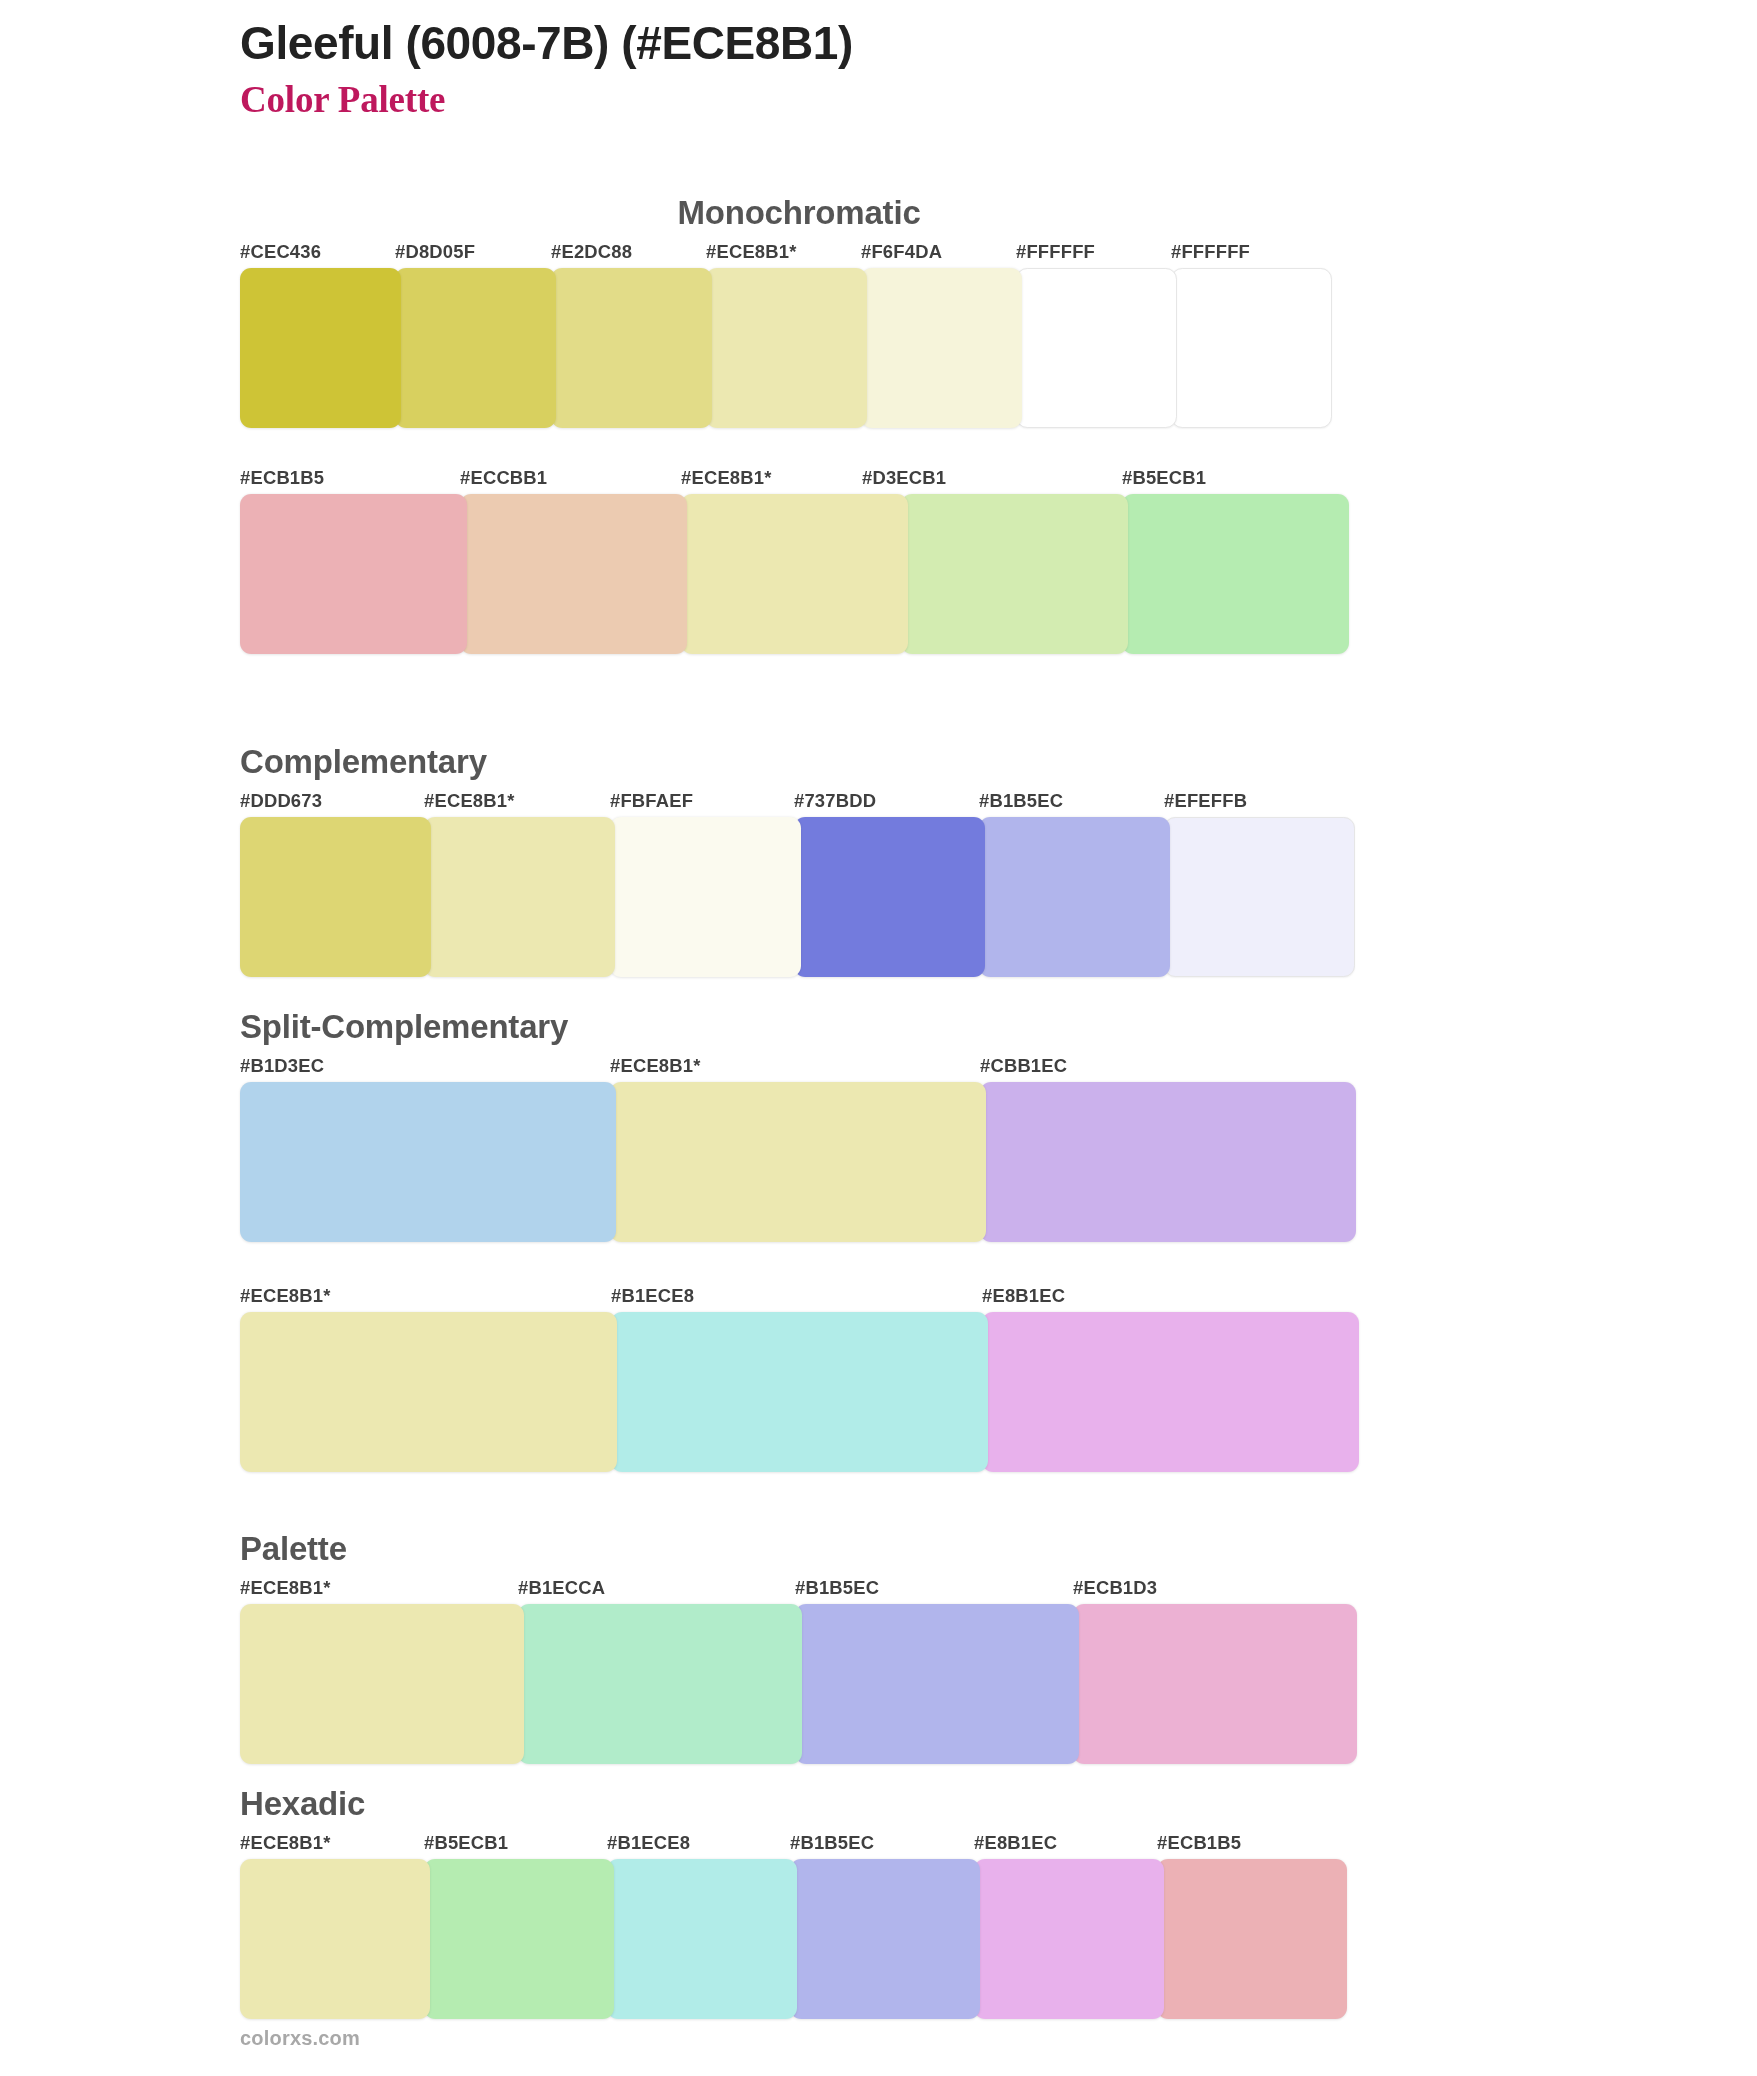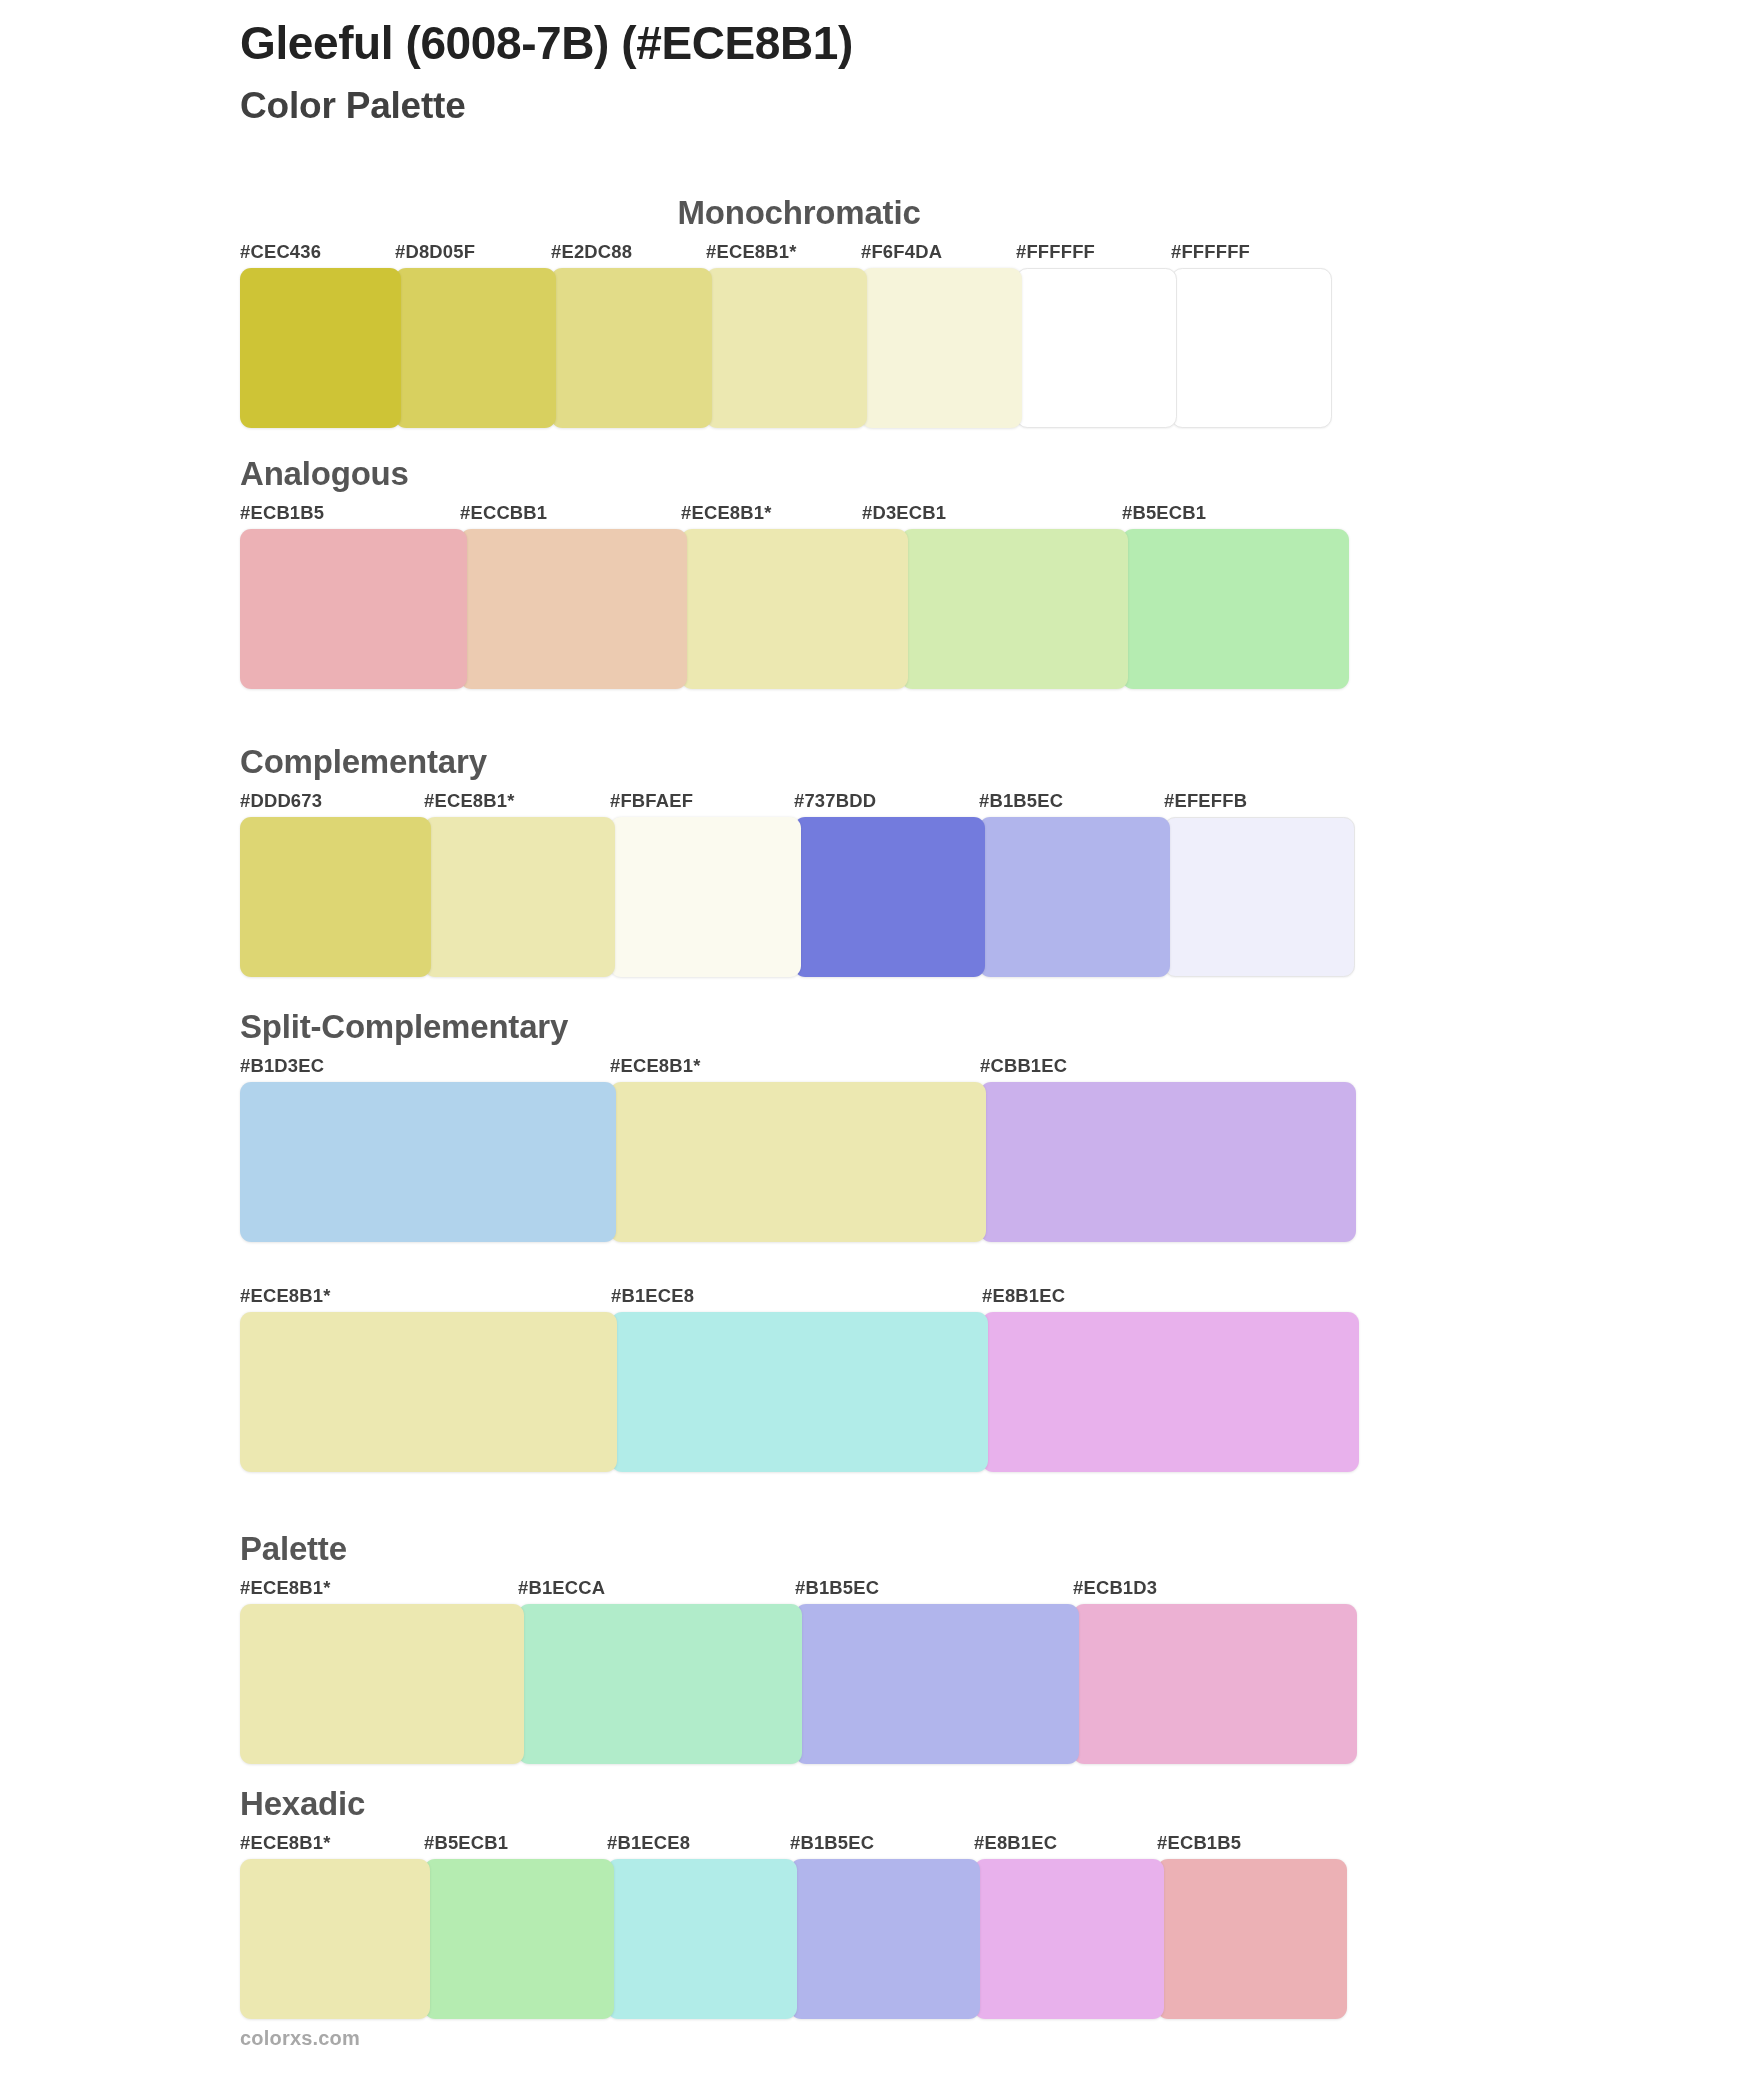--- a/index.html
+++ b/index.html
@@ -37,23 +37,24 @@
     letter-spacing: -0.4px;
     color: #222222;
     margin: 0;
     line-height: 1.12;
     white-space: nowrap;
   }
   .page-subtitle {
     font-size: 37px;
     font-weight: bold;
     letter-spacing: -0.2px;
-    color: #404040;
-    margin: 16px 0 0 0;
+    color: #be185d;
+    margin: 10px 0 0 0;
     line-height: 1.12;
+    font-family: Liberation Serif, serif;
   }
 
   
   .sections {
     position: absolute;
     left: 0;
     top: 0;
     width: 1757px;
   }
   .section {
@@ -141,21 +142,20 @@
           <div class="swatch" title="#CEC436" style="left: 0px; width: 161px; background: rgb(206, 196, 54); z-index: 7;"></div>
           <div class="swatch" title="#D8D05F" style="left: 155px; width: 161px; background: rgb(216, 208, 95); z-index: 6;"></div>
           <div class="swatch" title="#E2DC88" style="left: 311px; width: 161px; background: rgb(226, 220, 136); z-index: 5;"></div>
           <div class="swatch" title="#ECE8B1" style="left: 466px; width: 161px; background: rgb(236, 232, 177); z-index: 4;"></div>
           <div class="swatch" title="#F6F4DA" style="left: 621px; width: 161px; background: rgb(246, 244, 218); z-index: 3;"></div>
           <div class="swatch bordered" title="#FFFFFF" style="left: 776px; width: 161px; background: rgb(255, 255, 255); z-index: 2;"></div>
           <div class="swatch bordered" title="#FFFFFF" style="left: 931px; width: 161px; background: rgb(255, 255, 255); z-index: 1;"></div>
         </div>
       </div>
       <div class="section" style="top: 457px;">
-        <div class="section-title">Analogous</div>
         <div class="labels">
           <span class="hex-label" style="left: 0px;">#ECB1B5</span>
           <span class="hex-label" style="left: 220px;">#ECCBB1</span>
           <span class="hex-label" style="left: 441px;">#ECE8B1*</span>
           <span class="hex-label" style="left: 622px;">#D3ECB1</span>
           <span class="hex-label" style="left: 882px;">#B5ECB1</span>
         </div>
         <div class="swatch-row">
           <div class="swatch" title="#ECB1B5" style="left: 0px; width: 227px; background: rgb(236, 177, 181); z-index: 5;"></div>
           <div class="swatch" title="#ECCBB1" style="left: 220px; width: 227px; background: rgb(236, 203, 177); z-index: 4;"></div>

